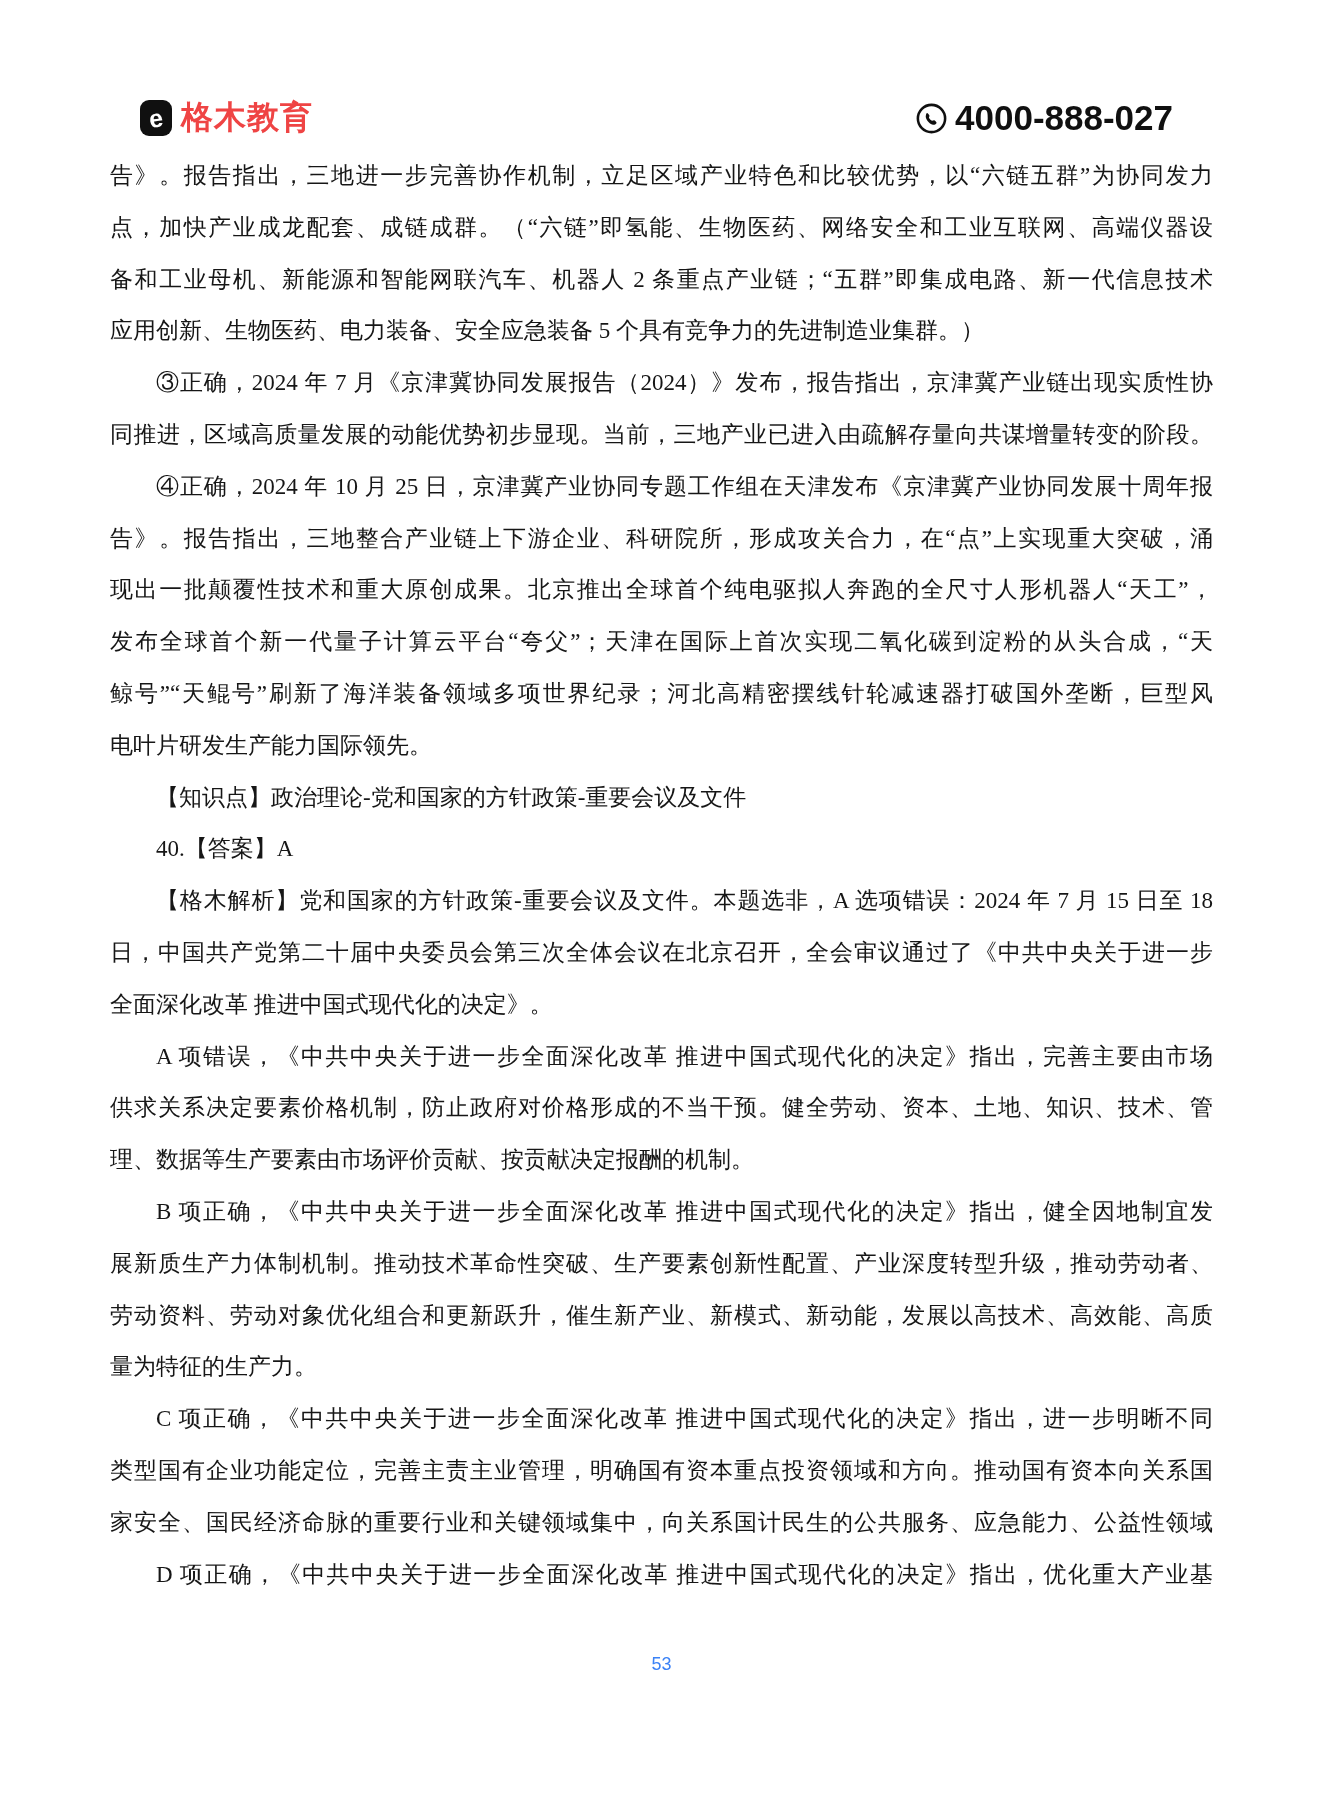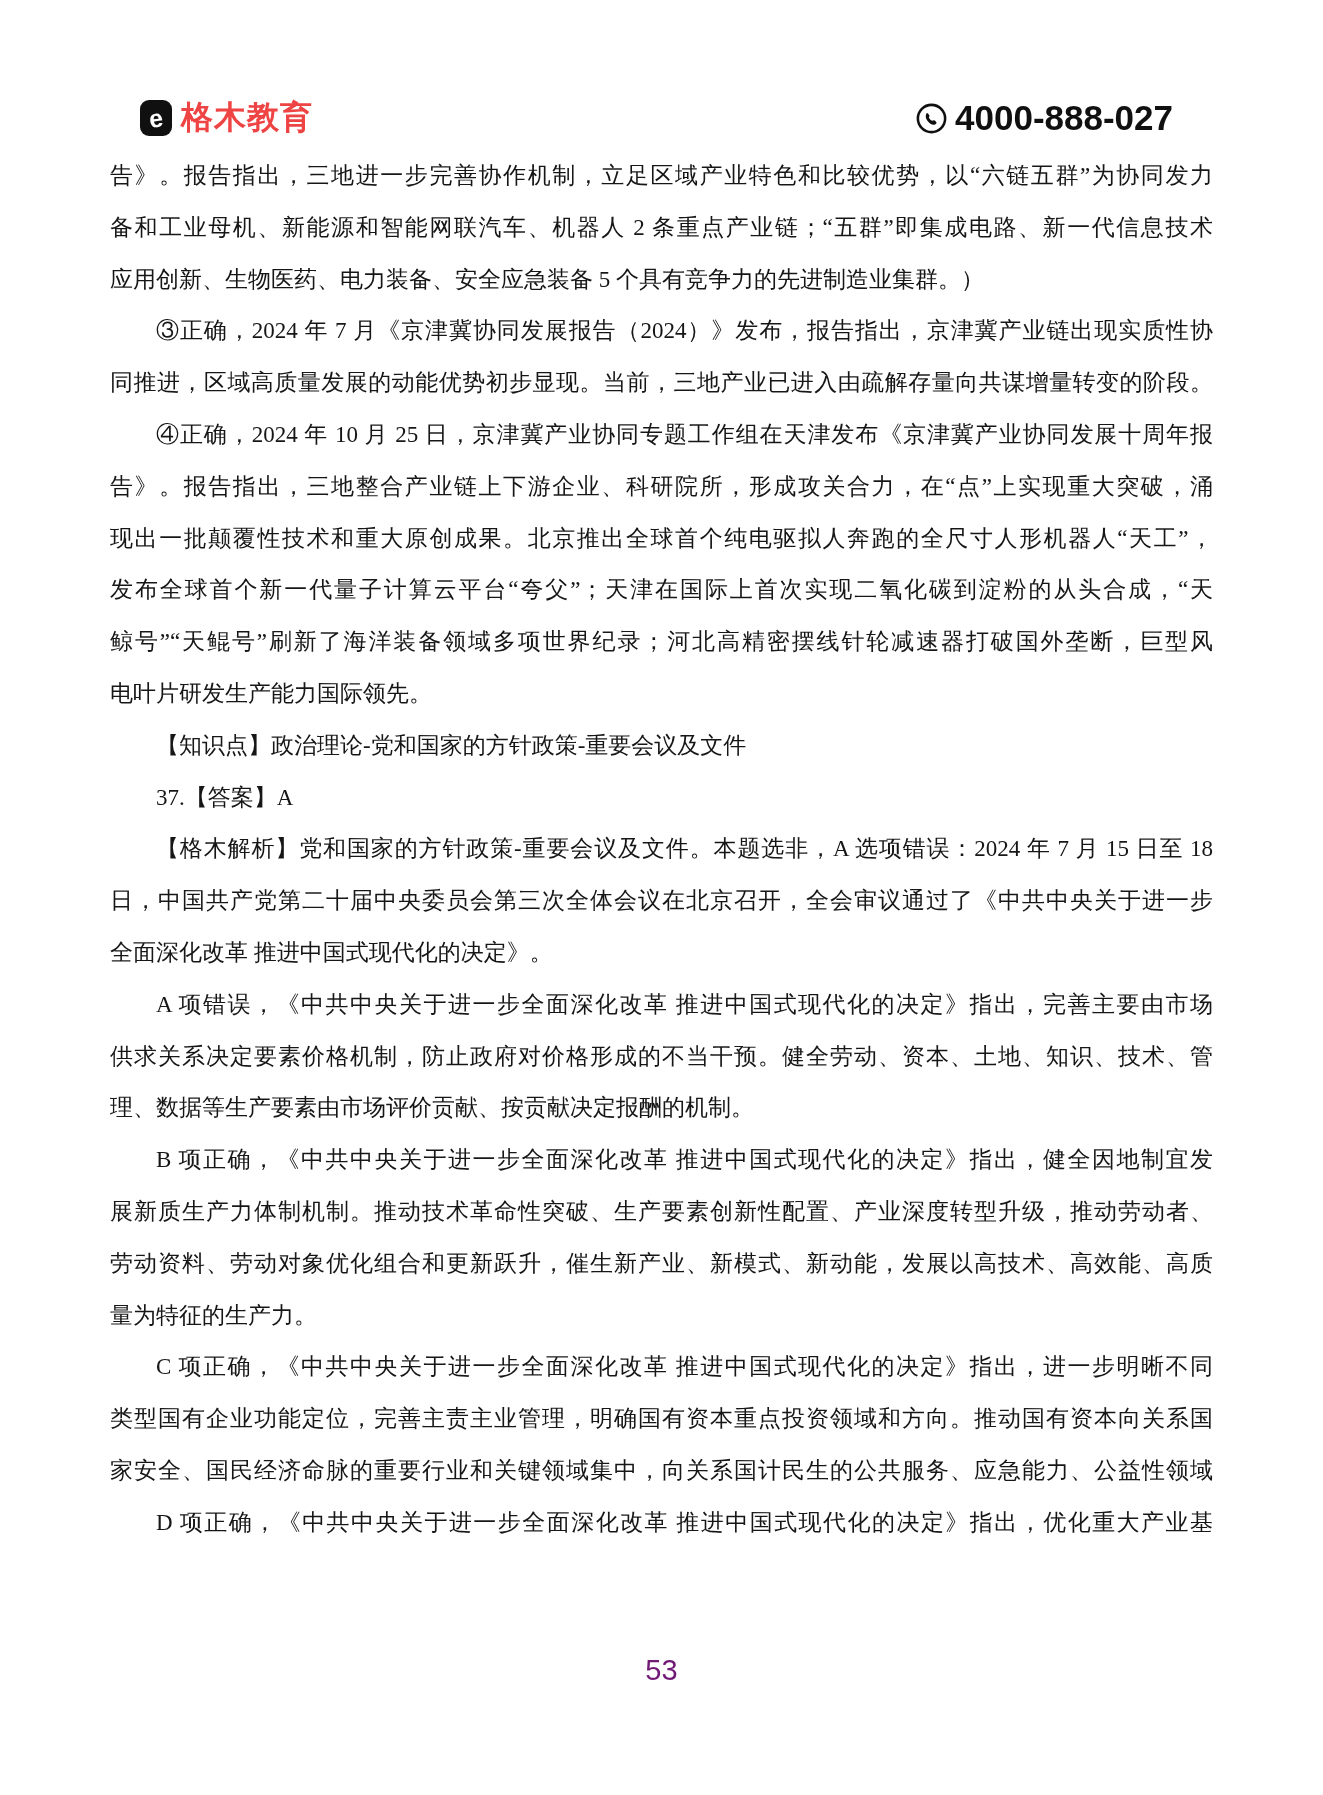--- a/index.html
+++ b/index.html
@@ -43,21 +43,21 @@
     height: 51.8px; line-height: 51.8px; font-size: 23px;
     color: #161616;
   }
   .line.fill { text-align: justify; text-align-last: justify; }
   .line.indent { text-indent: 46px; }
   
   .footer {
     position: absolute; top: 1654px; left: 0; width: 100%;
     text-align: center;
     font-family: "Liberation Sans", sans-serif;
-    font-size: 29px; color: #701a75;
+    font-size: 18px; color: #3b82f6;
   }
 </style>
 </head>
 <body>
 
 <div class="header">
   <div class="brand">
     <div class="logo-box">
       <span>e</span>
     </div>
@@ -67,32 +67,33 @@
     <svg width="33" height="33" viewBox="0 0 31 31">
       <circle cx="15.5" cy="15.5" r="12.8" fill="none" stroke="#101010" stroke-width="2.4"></circle>
       <path d="M10.2 12.6 c-.9 2.8 3.1 8.1 6.6 8.8 c1.5 .3 3.4 -.8 3.5 -2 c0 -.4 -1.7 -2.2 -2.4 -2.3 c-.5 -.1 -1.4 .5 -1.9 .4 c-1 -.2 -2.7 -2 -2.9 -3 c-.1 -.5 .6 -1.2 .5 -1.7 c-.1 -.6 -1.8 -2.4 -2.3 -2.4 c-.5 0 -.9 1.2 -1.1 2.2z" fill="#101010"></path>
     </svg>
     <div class="phone-number">4000-888-027</div>
   </div>
 </div>
 
 <div class="doc" id="doc-lines">
     <div class="line fill">告》。报告指出，三地进一步完善协作机制，立足区域产业特色和比较优势，以“六链五群”为协同发力</div>
+    <div class="line fill">点，加快产业成龙配套、成链成群。（“六链”即氢能、生物医药、网络安全和工业互联网、高端仪器设</div>
     <div class="line fill">备和工业母机、新能源和智能网联汽车、机器人 2 条重点产业链；“五群”即集成电路、新一代信息技术</div>
     <div class="line">应用创新、生物医药、电力装备、安全应急装备 5 个具有竞争力的先进制造业集群。）</div>
     <div class="line indent fill">③正确，2024 年 7 月《京津冀协同发展报告（2024）》发布，报告指出，京津冀产业链出现实质性协</div>
     <div class="line fill">同推进，区域高质量发展的动能优势初步显现。当前，三地产业已进入由疏解存量向共谋增量转变的阶段。</div>
     <div class="line indent fill">④正确，2024 年 10 月 25 日，京津冀产业协同专题工作组在天津发布《京津冀产业协同发展十周年报</div>
     <div class="line fill">告》。报告指出，三地整合产业链上下游企业、科研院所，形成攻关合力，在“点”上实现重大突破，涌</div>
     <div class="line fill">现出一批颠覆性技术和重大原创成果。北京推出全球首个纯电驱拟人奔跑的全尺寸人形机器人“天工”，</div>
     <div class="line fill">发布全球首个新一代量子计算云平台“夸父”；天津在国际上首次实现二氧化碳到淀粉的从头合成，“天</div>
     <div class="line fill">鲸号”“天鲲号”刷新了海洋装备领域多项世界纪录；河北高精密摆线针轮减速器打破国外垄断，巨型风</div>
     <div class="line">电叶片研发生产能力国际领先。</div>
     <div class="line indent">【知识点】政治理论-党和国家的方针政策-重要会议及文件</div>
-    <div class="line indent">37.【答案】A</div>
+    <div class="line indent">40.【答案】A</div>
     <div class="line indent fill">【格木解析】党和国家的方针政策-重要会议及文件。本题选非，A 选项错误：2024 年 7 月 15 日至 18</div>
     <div class="line fill">日，中国共产党第二十届中央委员会第三次全体会议在北京召开，全会审议通过了《中共中央关于进一步</div>
     <div class="line">全面深化改革 推进中国式现代化的决定》。</div>
     <div class="line indent fill">A 项错误，《中共中央关于进一步全面深化改革 推进中国式现代化的决定》指出，完善主要由市场</div>
     <div class="line fill">供求关系决定要素价格机制，防止政府对价格形成的不当干预。健全劳动、资本、土地、知识、技术、管</div>
     <div class="line">理、数据等生产要素由市场评价贡献、按贡献决定报酬的机制。</div>
     <div class="line indent fill">B 项正确，《中共中央关于进一步全面深化改革 推进中国式现代化的决定》指出，健全因地制宜发</div>
     <div class="line fill">展新质生产力体制机制。推动技术革命性突破、生产要素创新性配置、产业深度转型升级，推动劳动者、</div>
     <div class="line fill">劳动资料、劳动对象优化组合和更新跃升，催生新产业、新模式、新动能，发展以高技术、高效能、高质</div>
     <div class="line">量为特征的生产力。</div>

